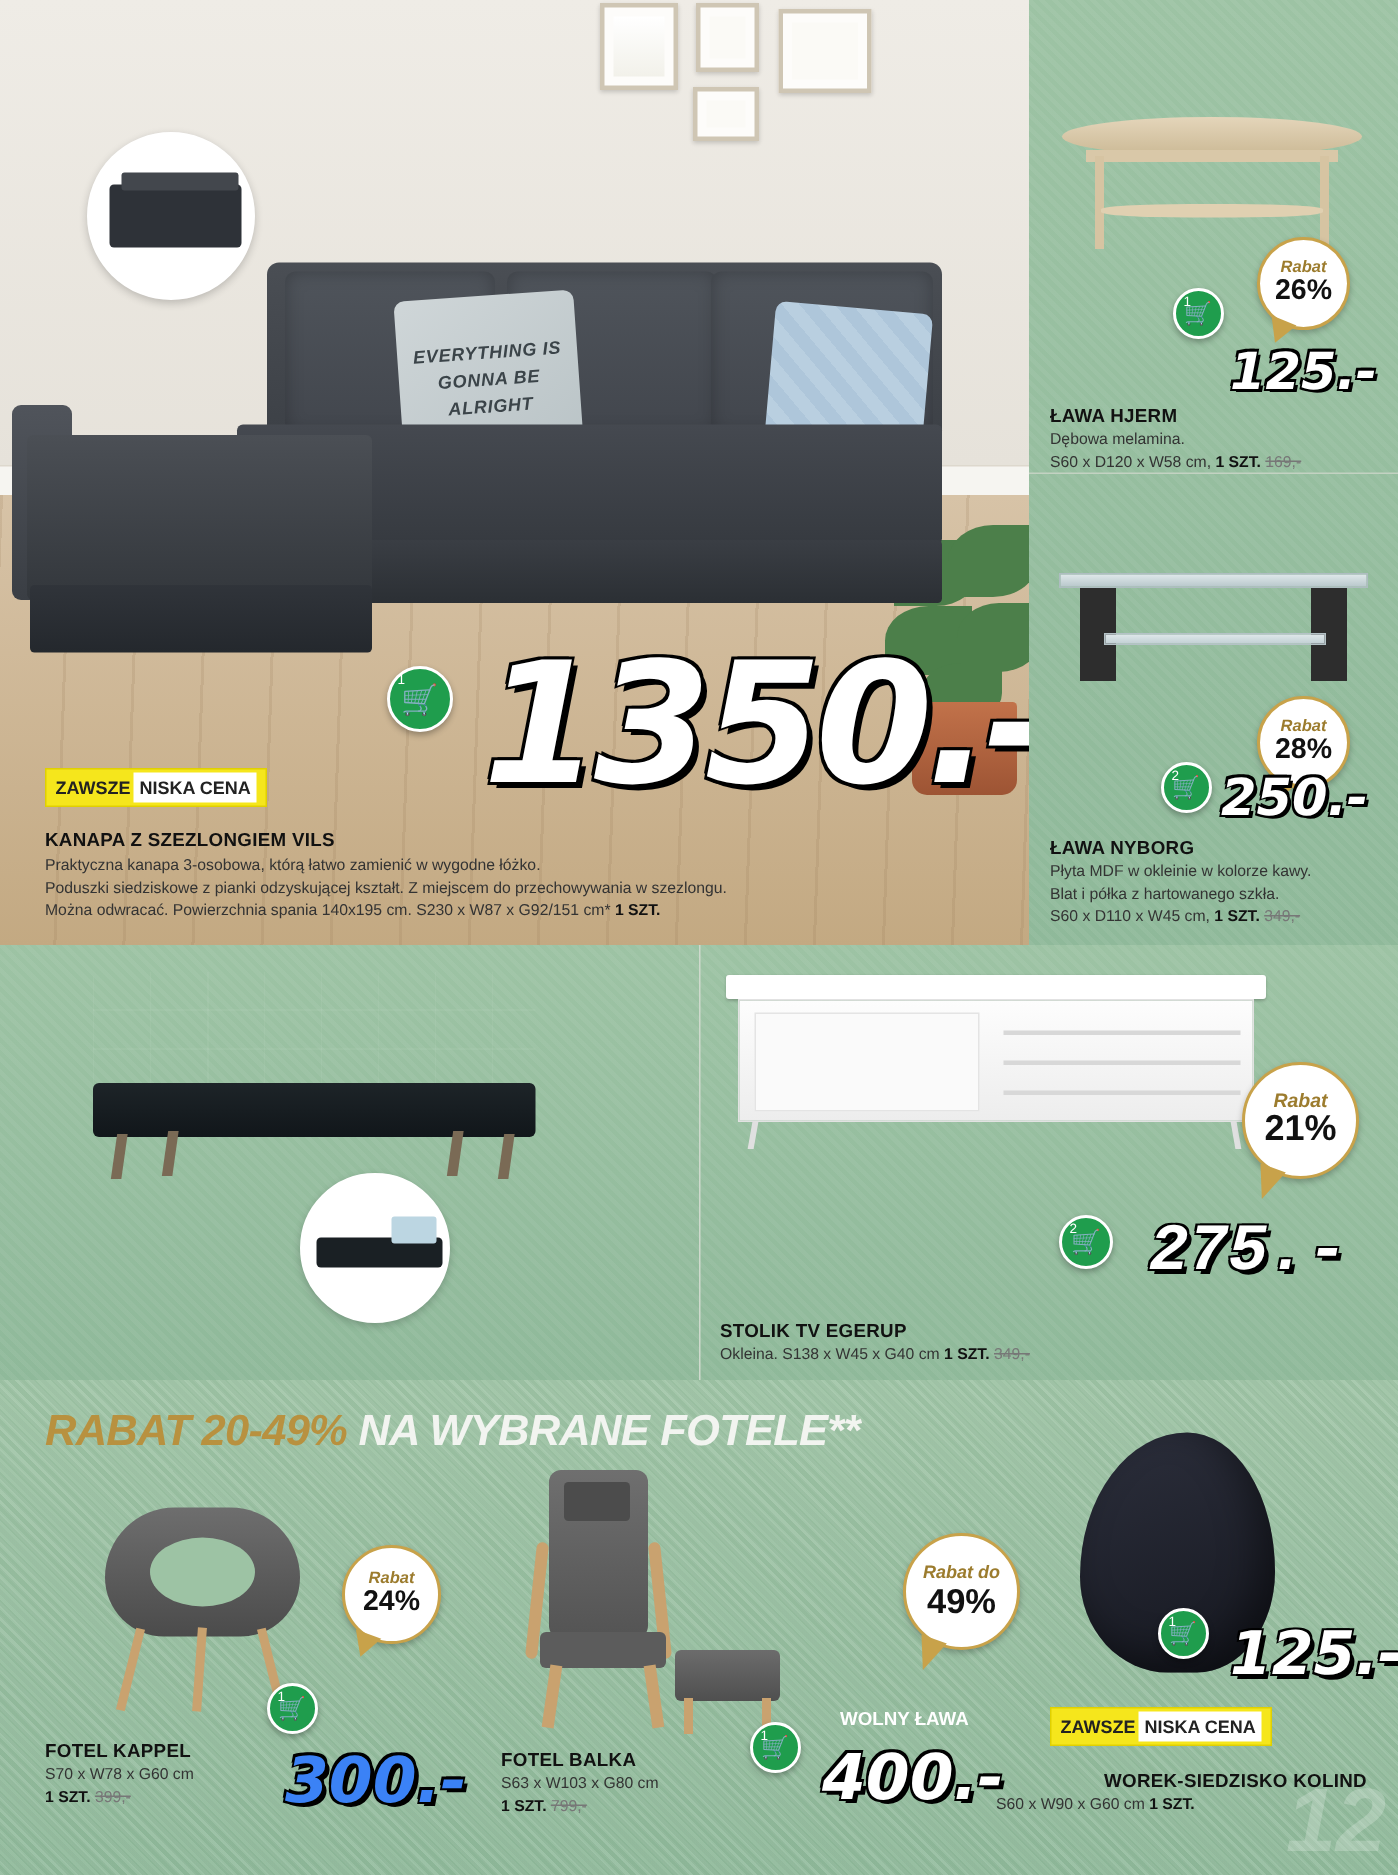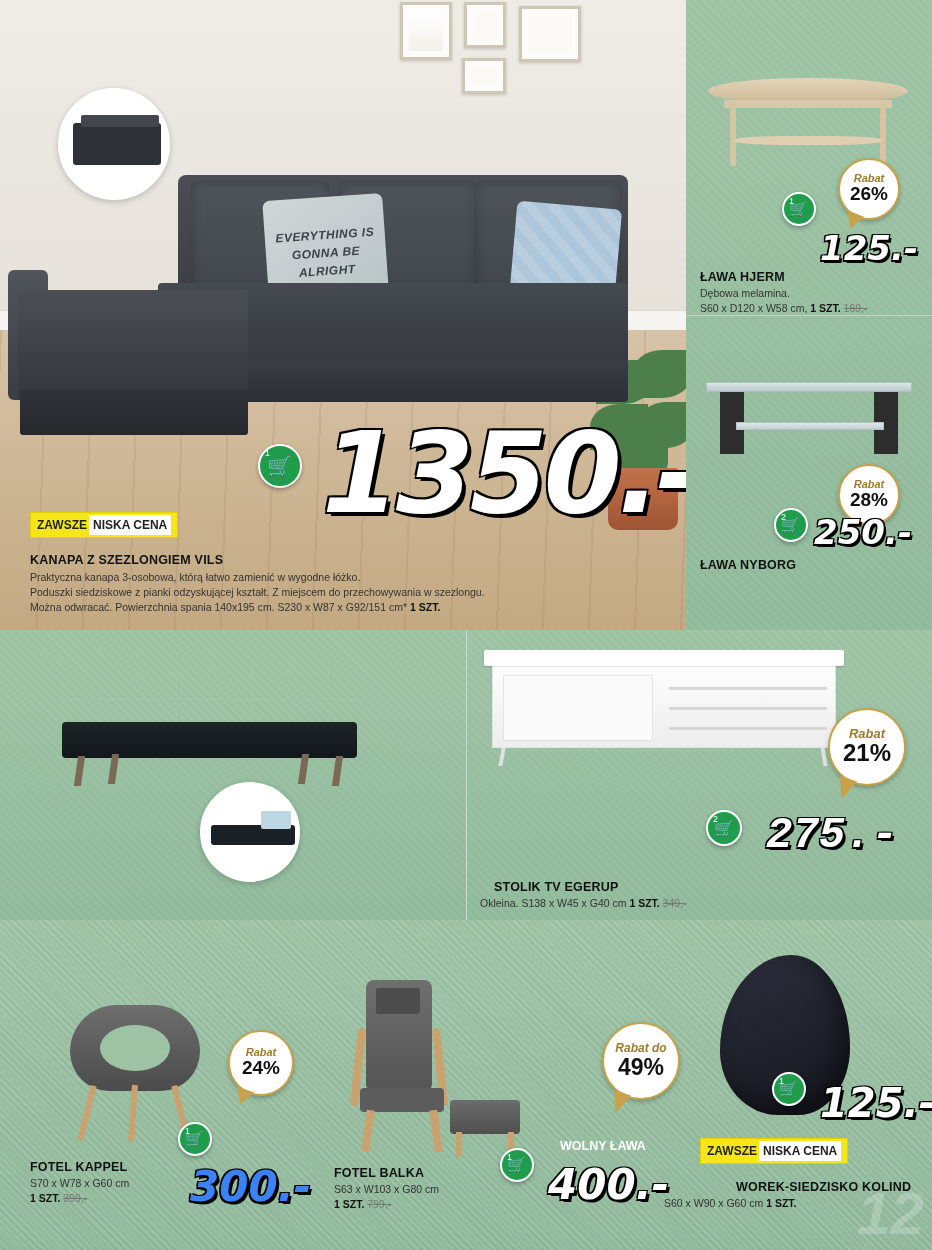--- a/index.html
+++ b/index.html
@@ -91,21 +91,21 @@
   }
   .inset-bed { position:absolute; left:12px; top:32px; width:88px; height:42px; background:#2e3238; border-radius:3px; }
   .inset-bed2 { position:absolute; left:20px; top:24px; width:78px; height:12px; background:#43474d; border-radius:2px; }
 
   .plant-pot { position:absolute; left:608px; top:468px; width:70px; height:62px; background:linear-gradient(180deg,#c2724a,#9d5434); border-radius:3px 3px 10px 10px; }
   .plant-green { position:absolute; left:586px; top:350px; width:115px; height:130px; }
   .leafy { position:absolute; border-radius:50% 0 50% 0; background:#4c7f4a; }
 
   
   .price-hero {
-    left:322px; top:408px;
+    left:322px; top:418px;
     font-size:112px; font-weight:bold; font-style:italic;
     color:#fff; letter-spacing:-4px;
     text-shadow: 4px 4px 0 #000, -2px -2px 0 #000, 2px -2px 0 #000, -2px 2px 0 #000;
     font-family:"DejaVu Sans", sans-serif;
   }
   .cart-badge {
     border-radius:50%; background:#1f9d4d; display:flex; align-items:center; justify-content:center;
     color:#fff; box-shadow:0 2px 4px rgba(0,0,0,.3); border:2px solid #fff;
   }
   .cart-badge .n { position:absolute; font-size:9px; top:2px; left:5px; color:#fff; }
@@ -311,20 +311,28 @@
       </div>
       <div class="rabat-tail" style="left:158px; top:203px; transform:rotate(22deg);"></div>
 
       <div class="abs cart-badge" style="left:88px; top:192px; width:34px; height:34px;">
         <span class="n">2</span>
         <span style="font-size:15px;">🛒</span>
       </div>
       <div class="abs price-mid" style="left:128px; top:196px;">250.-</div>
 
       <div class="abs prod-title" style="left:14px; top:242px;">ŁAWA NYBORG</div>
+      <div class="abs prod-desc" style="left:14px; top:258px; width:226px;">
+        <div>Płyta MDF w okleinie w kolorze kawy.</div>
+        <div>Blat i półka z hartowanego szkła.</div>
+        <div>
+          <span>S60 x D110 x W45 cm, </span><b>1 SZT.</b>
+          <span class="strike">349,-</span>
+        </div>
+      </div>
     </div>
   </div>
 
   <div class="abs mid-left green-bg">
     <div class="sofa-black">
       <div class="sb-back"></div>
       <div class="sb-seat"></div>
       <div class="sb-leg" style="left:14px; top:108px;"></div>
       <div class="sb-leg" style="left:272px; top:108px;"></div>
       <div class="sb-leg" style="left:48px; top:106px;"></div>
@@ -356,32 +364,36 @@
       <span class="r2" style="font-size:24px;">21%</span>
     </div>
     <div class="rabat-tail" style="left:370px; top:148px; transform:rotate(20deg); border-top-width:22px;"></div>
 
     <div class="abs cart-badge" style="left:240px; top:180px; width:36px; height:36px;">
       <span class="n">2</span>
       <span style="font-size:16px;">🛒</span>
     </div>
     <div class="abs" style="left:300px; top:180px; font-size:44px; font-weight:bold; font-style:italic; color:#fff; font-family:Liberation Mono, monospace; text-shadow:3px 3px 0 #000,-1.5px -1.5px 0 #000,1.5px -1.5px 0 #000,-1.5px 1.5px 0 #000;">275.-</div>
 
-    <div class="abs prod-title" style="left:28px; top:250px;">STOLIK TV EGERUP</div>
+    <div class="abs prod-title" style="left:14px; top:250px;">STOLIK TV EGERUP</div>
     <div class="abs prod-desc" style="left:14px; top:266px; width:400px;">
       <span>Okleina. S138 x W45 x G40 cm </span><b>1 SZT.</b>
       <span class="strike">349,-</span>
     </div>
   </div>
   <div class="abs mid-divider"></div>
 
   <div class="abs bottom green-bg">
     <div class="abs grain" style="inset:0;"></div>
   </div>
 
+  <div class="abs banner-title">
+    <span class="bt-gold">RABAT 20-49%</span>
+    <span class="bt-white">NA WYBRANE FOTELE**</span>
+  </div>
 
   <div class="chair-kappel">
     <div class="kappel-shell"></div>
     <div class="kappel-hole"></div>
     <div class="kappel-leg" style="left:22px; top:80px; transform:rotate(14deg);"></div>
     <div class="kappel-leg" style="left:116px; top:80px; transform:rotate(-14deg);"></div>
     <div class="kappel-leg" style="left:68px; top:80px; transform:rotate(4deg);"></div>
   </div>
   <div class="abs rabat-bubble" style="left:228px; top:1030px; width:66px; height:66px;">
     <span class="r1">Rabat</span>

